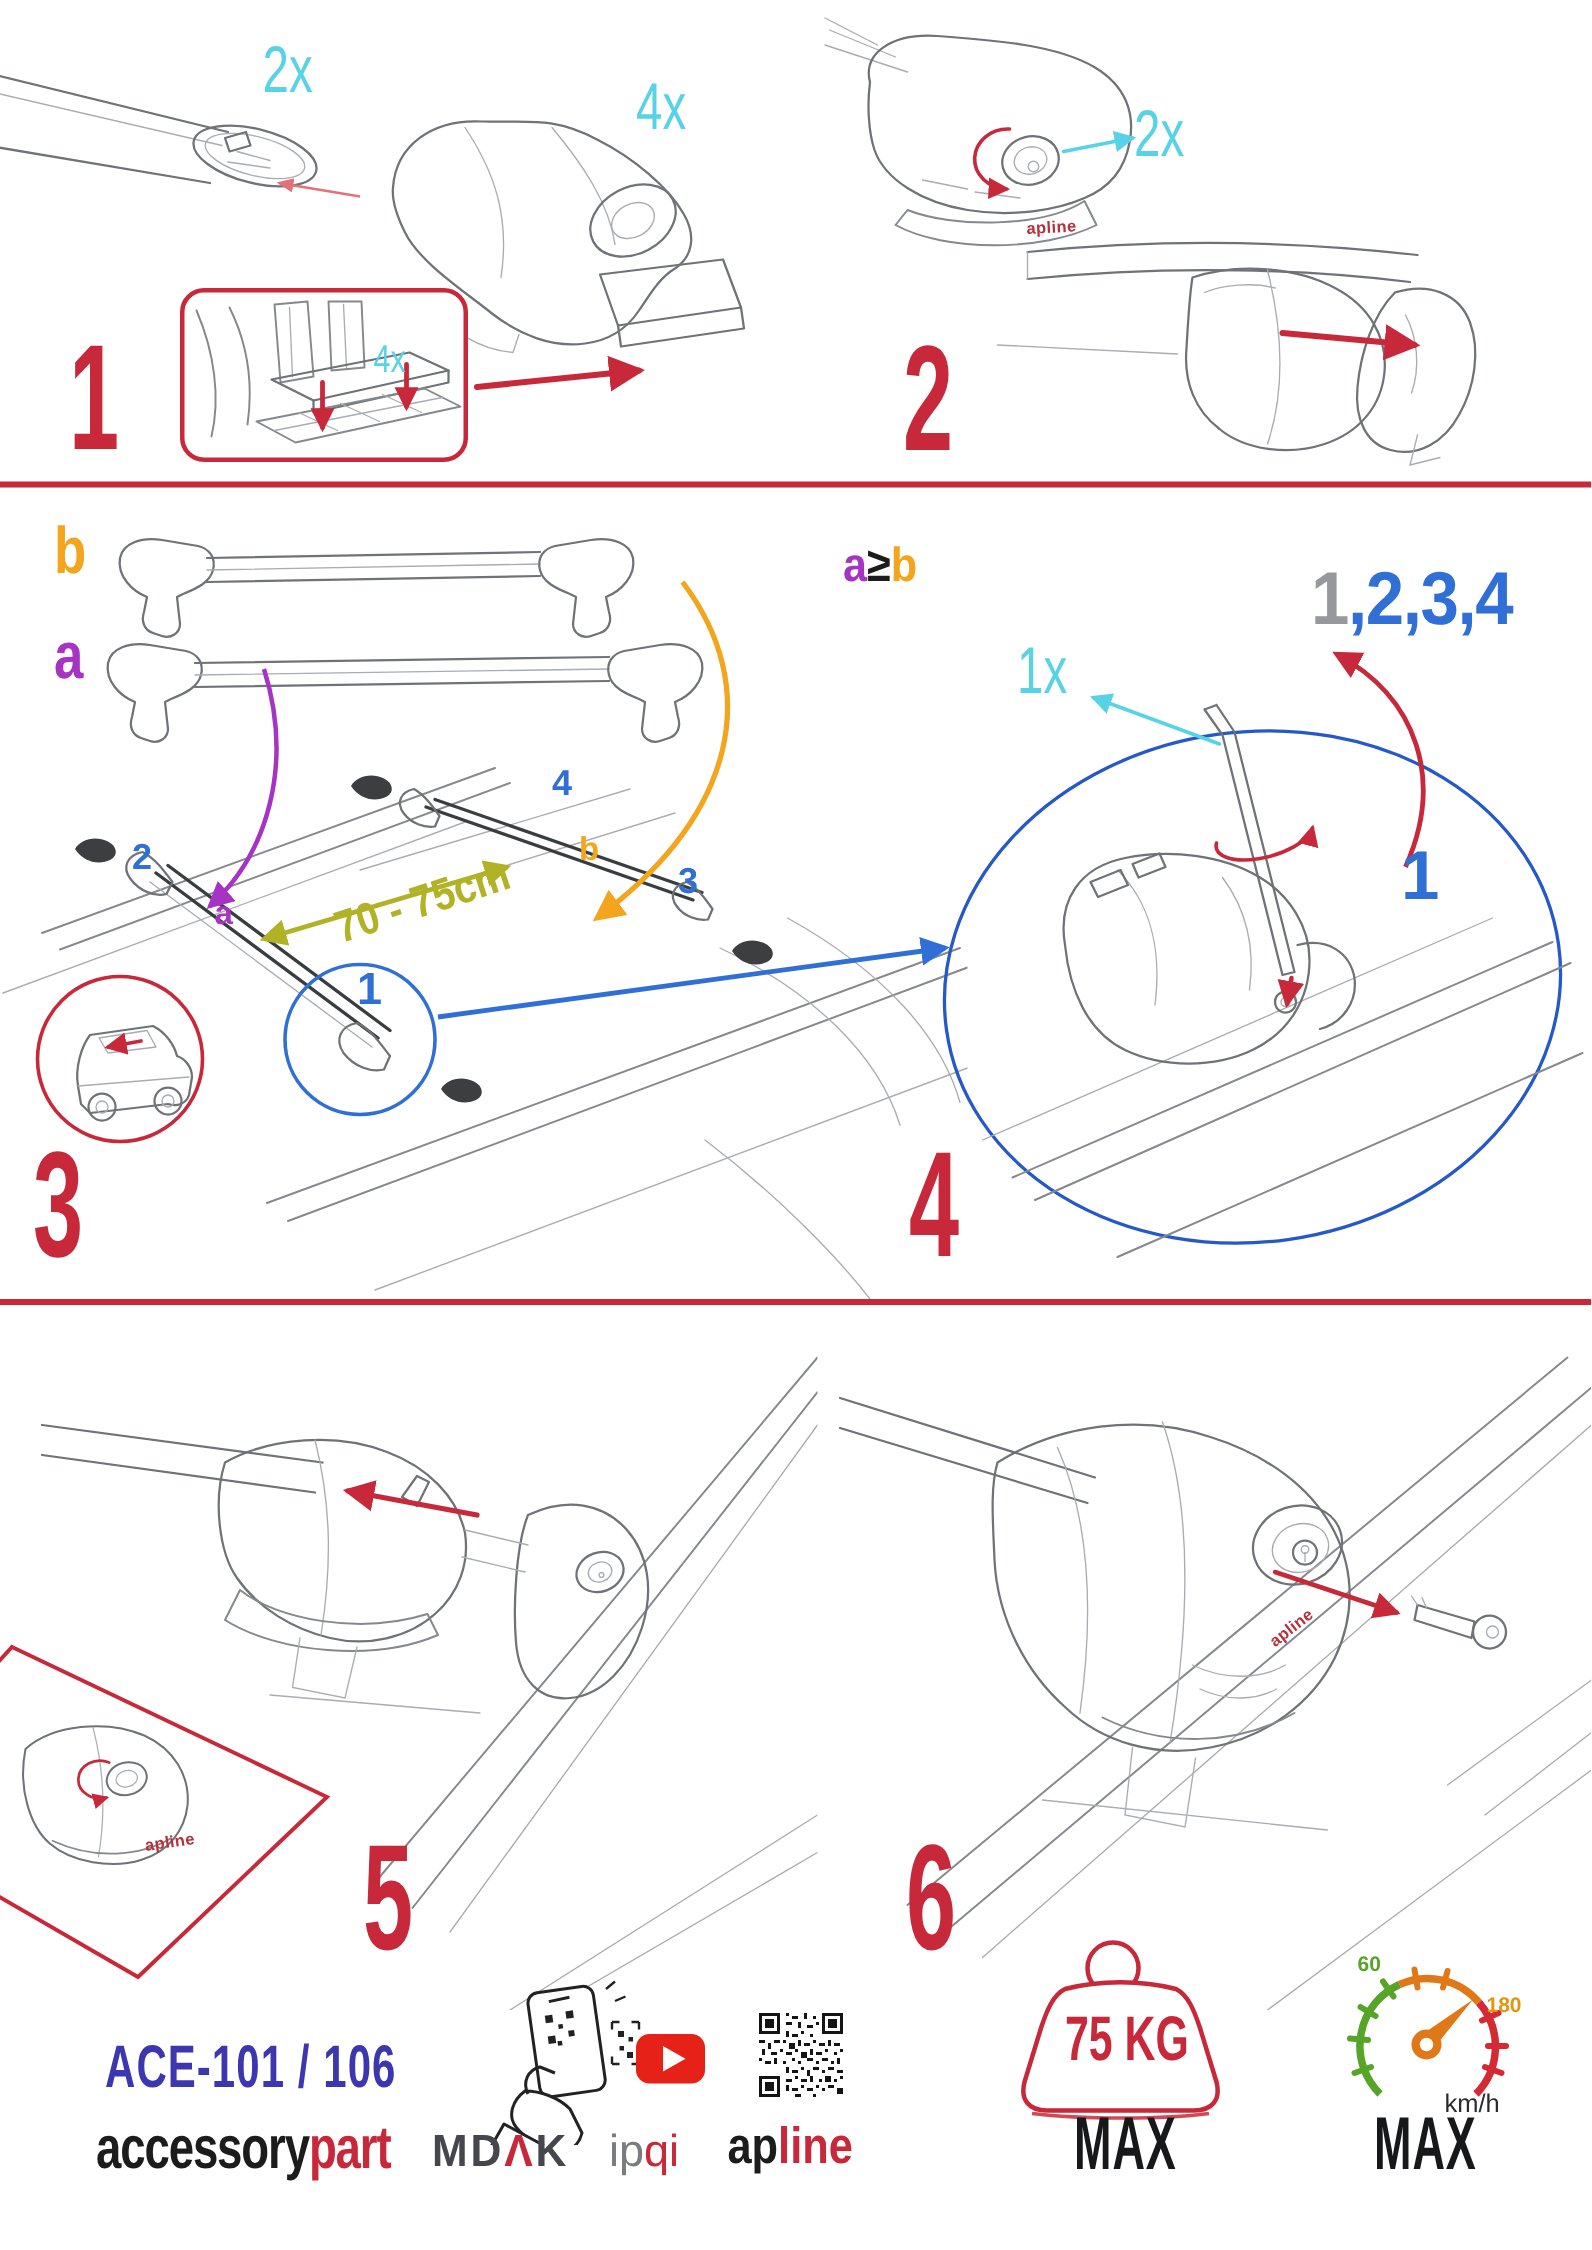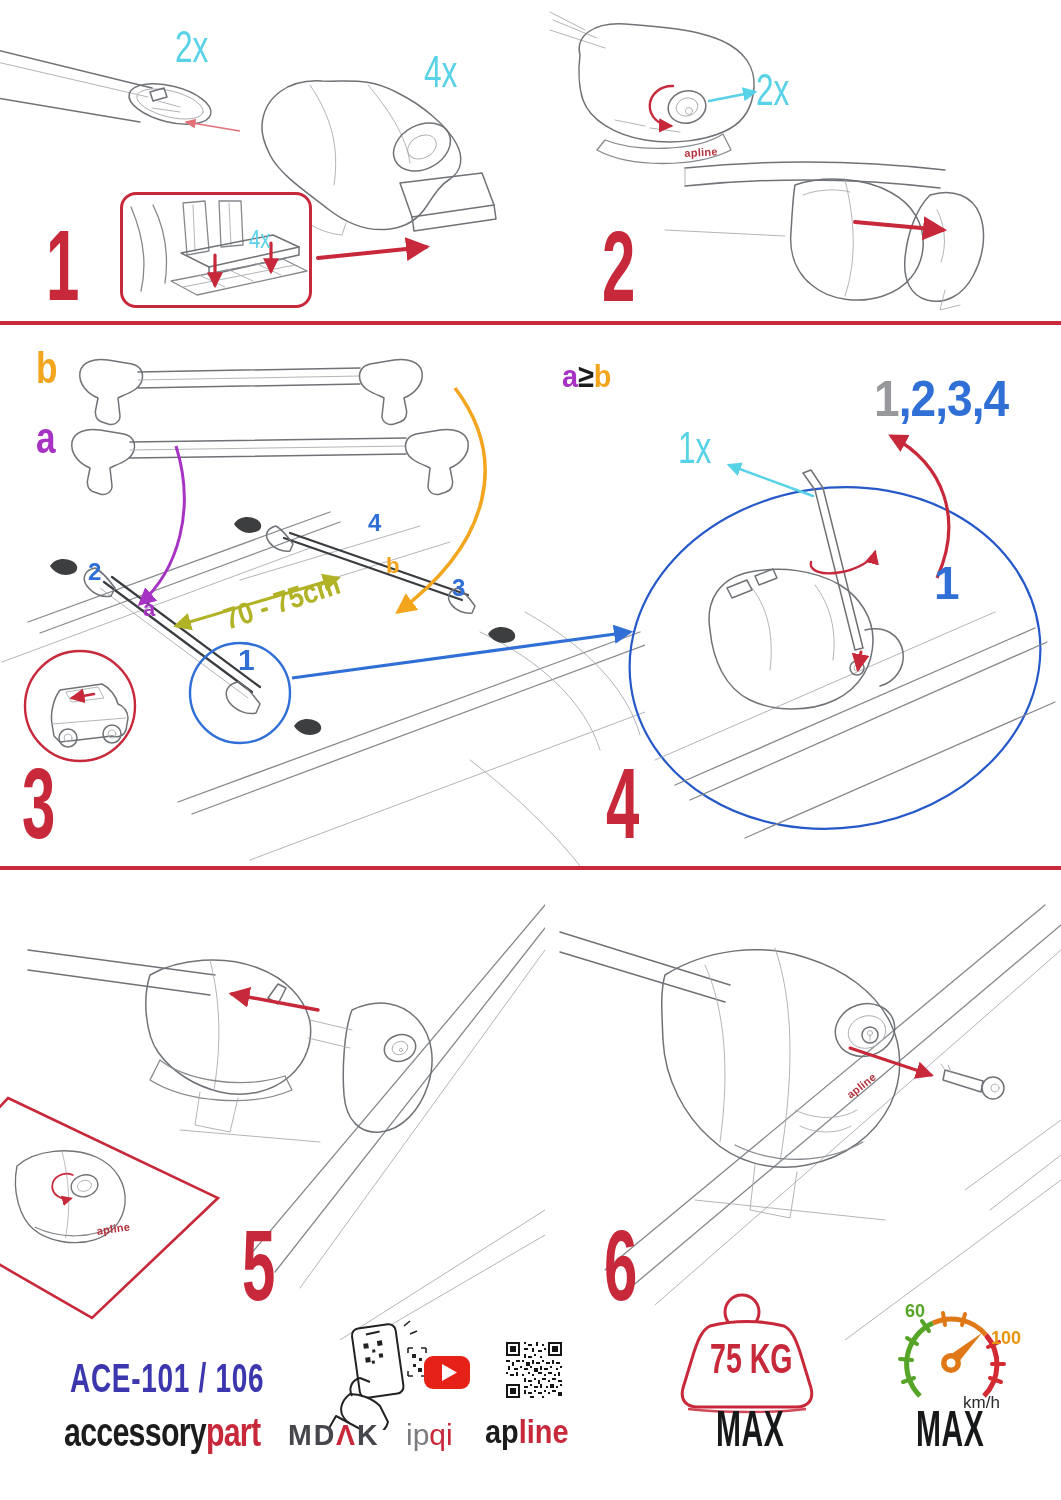--- a/index.html
+++ b/index.html
@@ -19,21 +19,21 @@
   .seq{font-size:50px;font-weight:700;transform:scaleX(.92);letter-spacing:-1px;}
   .bigone{font-size:46px;font-weight:700;color:#2f6fd6;}
   .brandsm{font-size:11px;font-weight:700;color:#b5323c;letter-spacing:.3px;}
   .model{font-size:40px;font-weight:600;color:#3c37ae;transform:scaleX(.7);letter-spacing:1px;}
   .apart{font-size:40px;font-weight:600;transform:scaleX(.76);letter-spacing:-1px;}
   .mdak{font-size:30px;font-weight:700;color:#46474c;transform:scaleX(.95);letter-spacing:2px;}
   .ipqi{font-size:30px;font-weight:500;color:#7b7c80;}
   .apline{font-size:34px;font-weight:600;transform:scaleX(.85);}
   .kg{font-size:42px;font-weight:600;color:#c8293a;transform:scaleX(.68);}
   .max{font-size:50px;font-weight:600;color:#17181a;transform:scaleX(.6);letter-spacing:1px;}
-  .gauge-t{font-size:18px;font-weight:700;}
+  .gauge-t{font-size:14px;font-weight:700;}
   .kmh{font-size:17px;font-weight:500;color:#2a2b2d;}
   .red-t{color:#c8293a;} .black-t{color:#1c1c1c;} .purple-t{color:#a733c4;} .orange-t{color:#f2a51d;}
   .gray-t{color:#97989c;} .blue-t{color:#2f6fd6;} .green-t{color:#56a428;} .dorange-t{color:#e8930c;}
   .inset{position:absolute;left:120px;top:192px;width:192px;height:116px;border:3px solid #c8293a;
          border-radius:16px;box-sizing:border-box;background:#fff;}
   svg .ln{fill:none;stroke:#85888c;stroke-width:1.3;stroke-linecap:round;stroke-linejoin:round;}
   svg .lnf{fill:none;stroke:#6f7276;stroke-width:1.5;stroke-linecap:round;stroke-linejoin:round;}
   svg .thin{fill:none;stroke:#a9acb0;stroke-width:.9;stroke-linecap:round;}
   svg .dark{fill:none;stroke:#3a3d40;stroke-width:2.2;stroke-linecap:round;}
   svg .pad{fill:#3c3e40;stroke:none;}
@@ -503,17 +503,17 @@
   <div class="lbl ipqi" style="left:406px;top:1420px">
     <span>ip</span><span class="red-t">qi</span>
   </div>
   <div class="lbl apline" style="left:485px;top:1414px">
     <span class="black-t">ap</span><span class="red-t">line</span>
   </div>
 
   <div class="lbl kg" style="left:710px;top:1338px">75 KG</div>
   <div class="lbl max" style="left:716px;top:1404px">MAX</div>
   <div class="lbl gauge-t green-t" style="left:905px;top:1302px">60</div>
-  <div class="lbl gauge-t dorange-t" style="left:991px;top:1329px">100</div>
+  <div class="lbl gauge-t dorange-t" style="left:991px;top:1329px">180</div>
   <div class="lbl kmh" style="left:963px;top:1394px">km/h</div>
   <div class="lbl max" style="left:916px;top:1404px">MAX</div>
 
 </div>
 
 </body></html>

